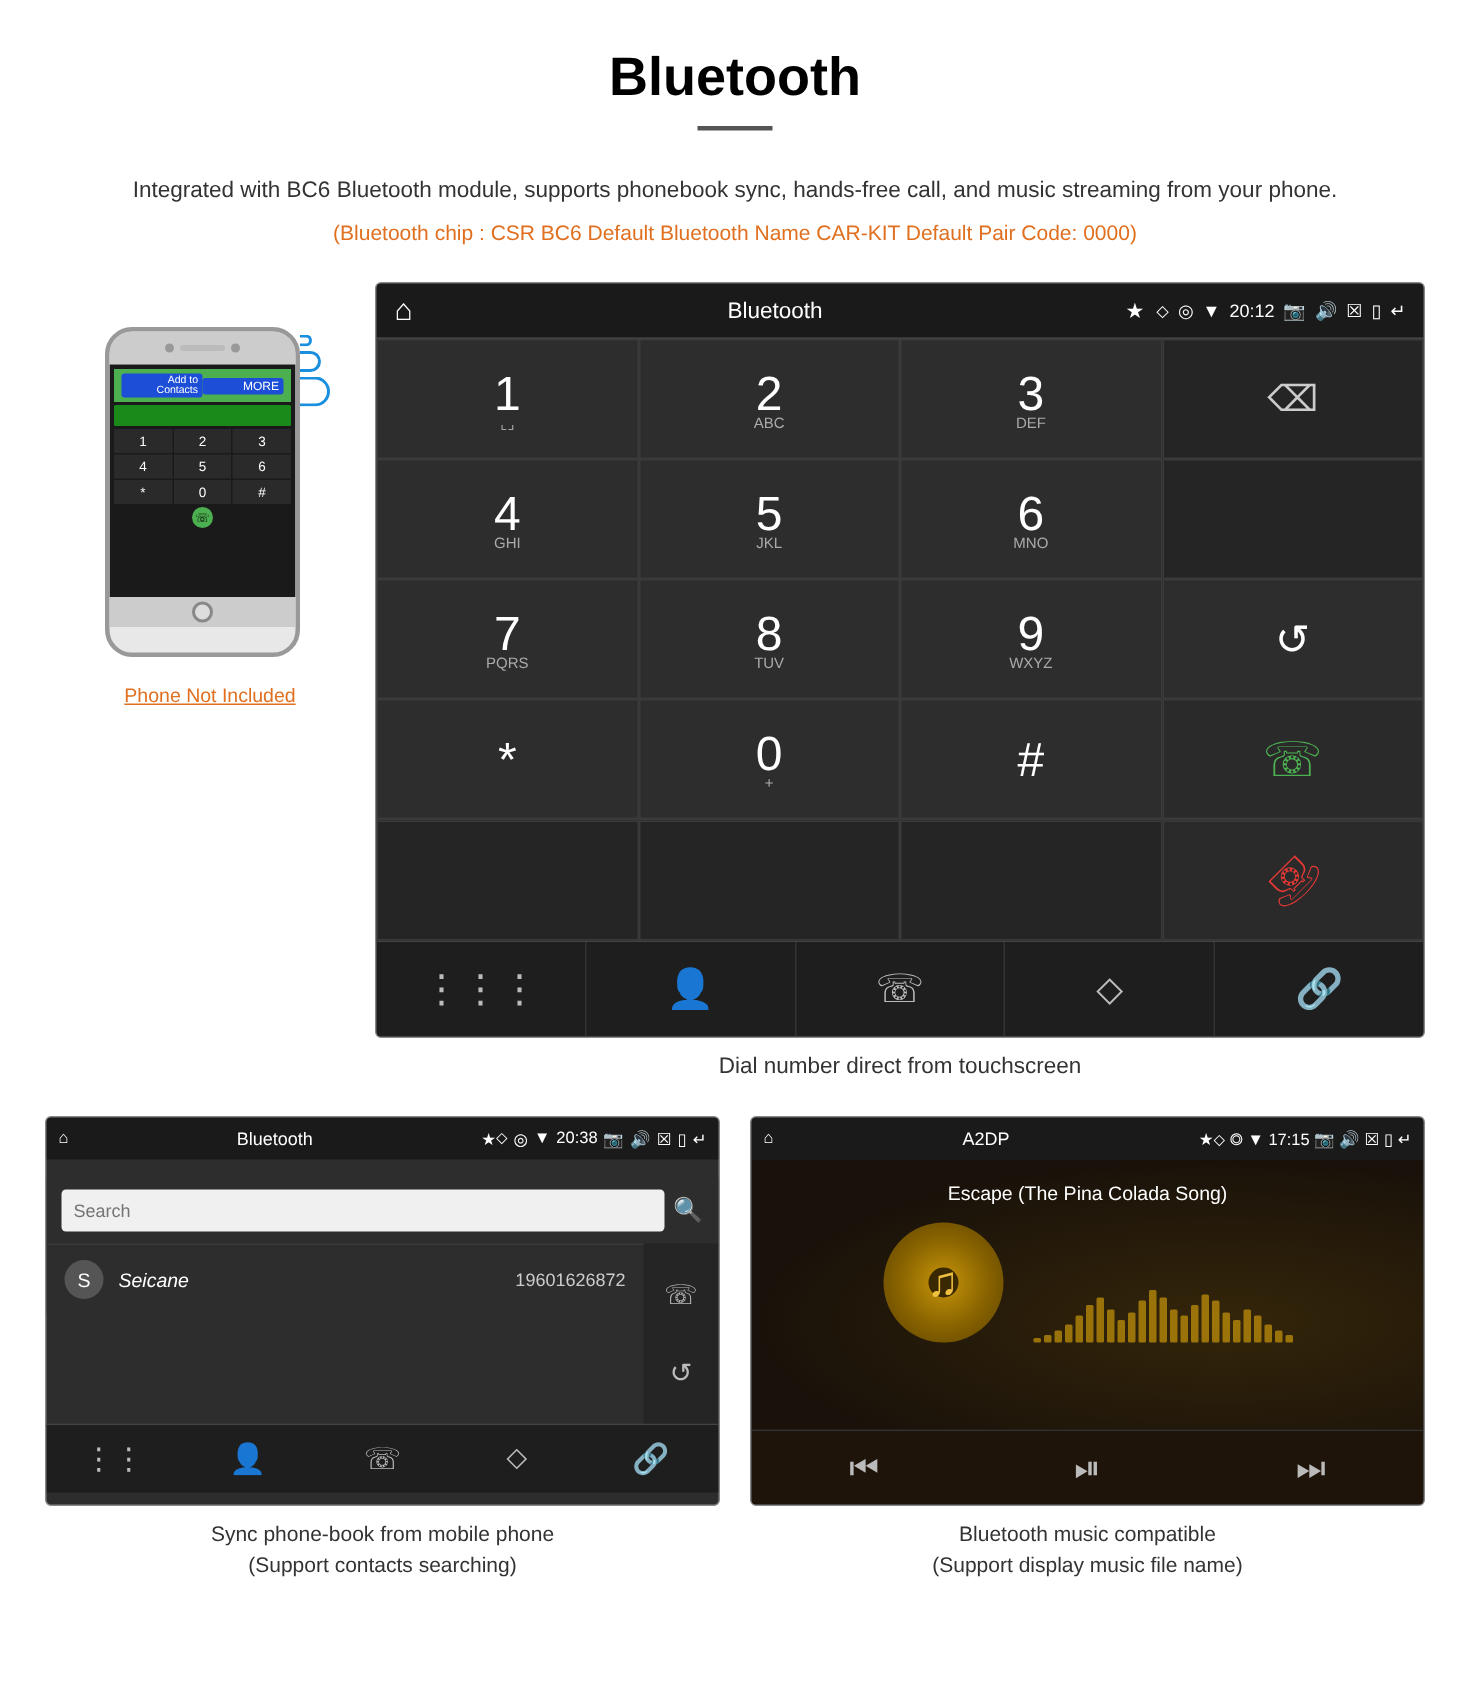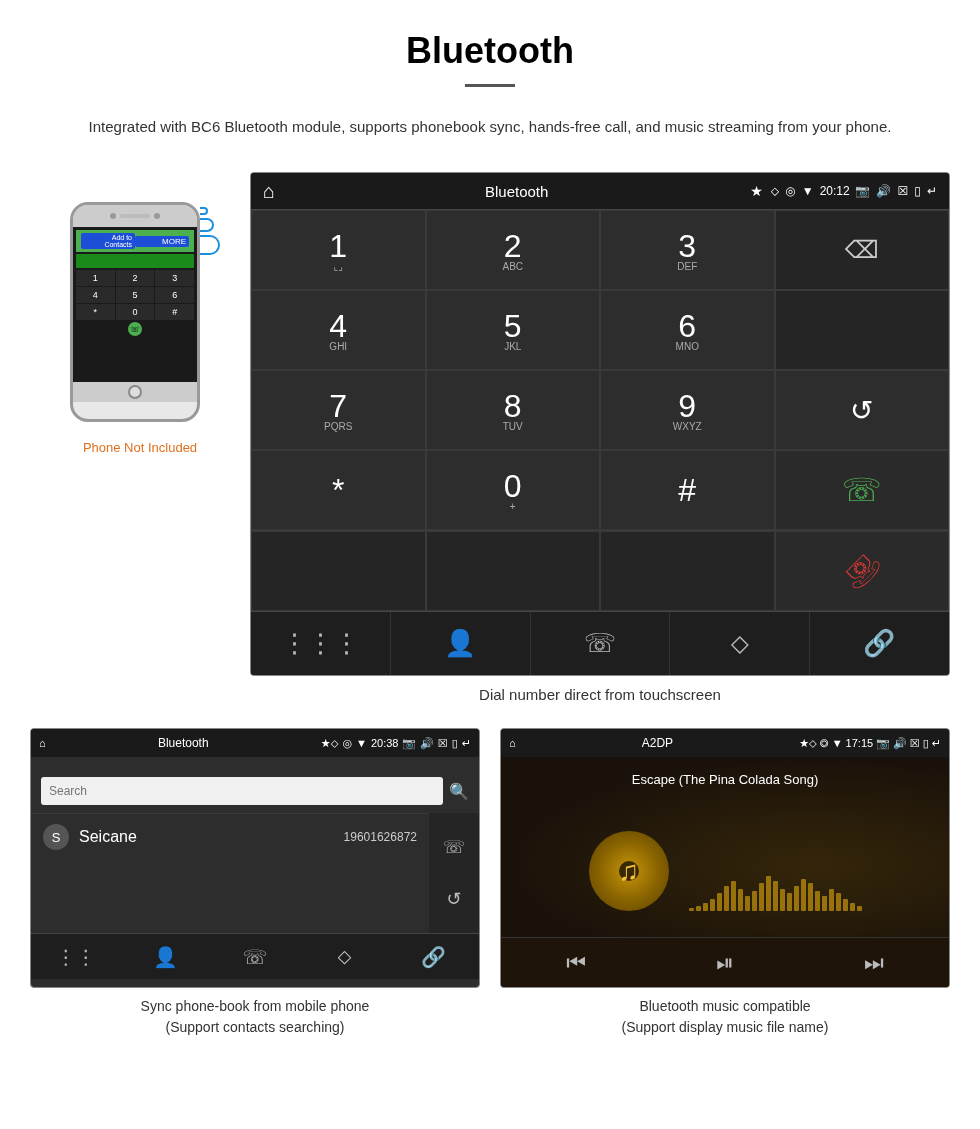--- a/index.html
+++ b/index.html
@@ -134,20 +134,21 @@
       width: 14px; height: 14px;
       border-radius: 50%;
       border: 2px solid #888;
       background: #ddd;
     }
     .phone-not-included {
       color: #e07020;
       font-size: 13px;
       margin-top: 8px;
       text-align: center;
+      text-decoration: underline;
     }
 
     
     .dial-screen-container {
       flex: 1;
       border: 1px solid #888;
       border-radius: 4px;
       overflow: hidden;
       background: #2d2d2d;
     }
@@ -291,21 +292,21 @@
     .pb-contact-letter {
       background: #555;
       width: 26px; height: 26px;
       border-radius: 50%;
       display: flex; align-items: center; justify-content: center;
       font-size: 13px;
       color: #fff;
       margin-right: 10px;
       flex-shrink: 0;
     }
-    .pb-contact-name { font-size: 16px; flex: 1; }
+    .pb-contact-name { font-size: 13px; flex: 1; font-style: italic; }
     .pb-contact-phone { font-size: 12px; color: #ccc; }
     .pb-right-icons {
       background: #252525;
       width: 50px;
       display: flex;
       flex-direction: column;
       align-items: center;
       justify-content: space-around;
       padding: 8px 0;
     }
@@ -344,21 +345,20 @@
     .music-content {
       background: #1a120a;
       min-height: 180px;
       display: flex;
       flex-direction: column;
       align-items: center;
       justify-content: flex-start;
       padding: 15px;
       position: relative;
       overflow: hidden;
-      gap: 32px;
     }
     .music-song-title {
       color: #fff;
       font-size: 13px;
       text-align: center;
       margin-bottom: 12px;
       z-index: 2;
     }
     .music-art-area {
       display: flex;
@@ -424,20 +424,21 @@
     .wave-md { width: 14px; height: 14px; }
     .wave-lg { width: 20px; height: 20px; }
   </style>
 </head>
 <body>
 
 <div class="page-header">
   <h1 class="page-title">Bluetooth</h1>
   <div class="title-divider"></div>
   <p class="page-desc">Integrated with BC6 Bluetooth module, supports phonebook sync, hands-free call, and music streaming from your phone.</p>
+  <p class="page-specs">(Bluetooth chip : CSR BC6    Default Bluetooth Name CAR-KIT    Default Pair Code: 0000)</p>
 </div>
 
 <div class="main-section">
 
   <div class="phone-side">
     <div class="phone-image-container">
 
       <div style="position:absolute; top:5px; right:-10px; display:flex; align-items:center; gap:2px;">
         <span style="color:#1a8fe0; font-size:26px; font-weight:bold;">⬦</span>
         <div class="signal-waves">

